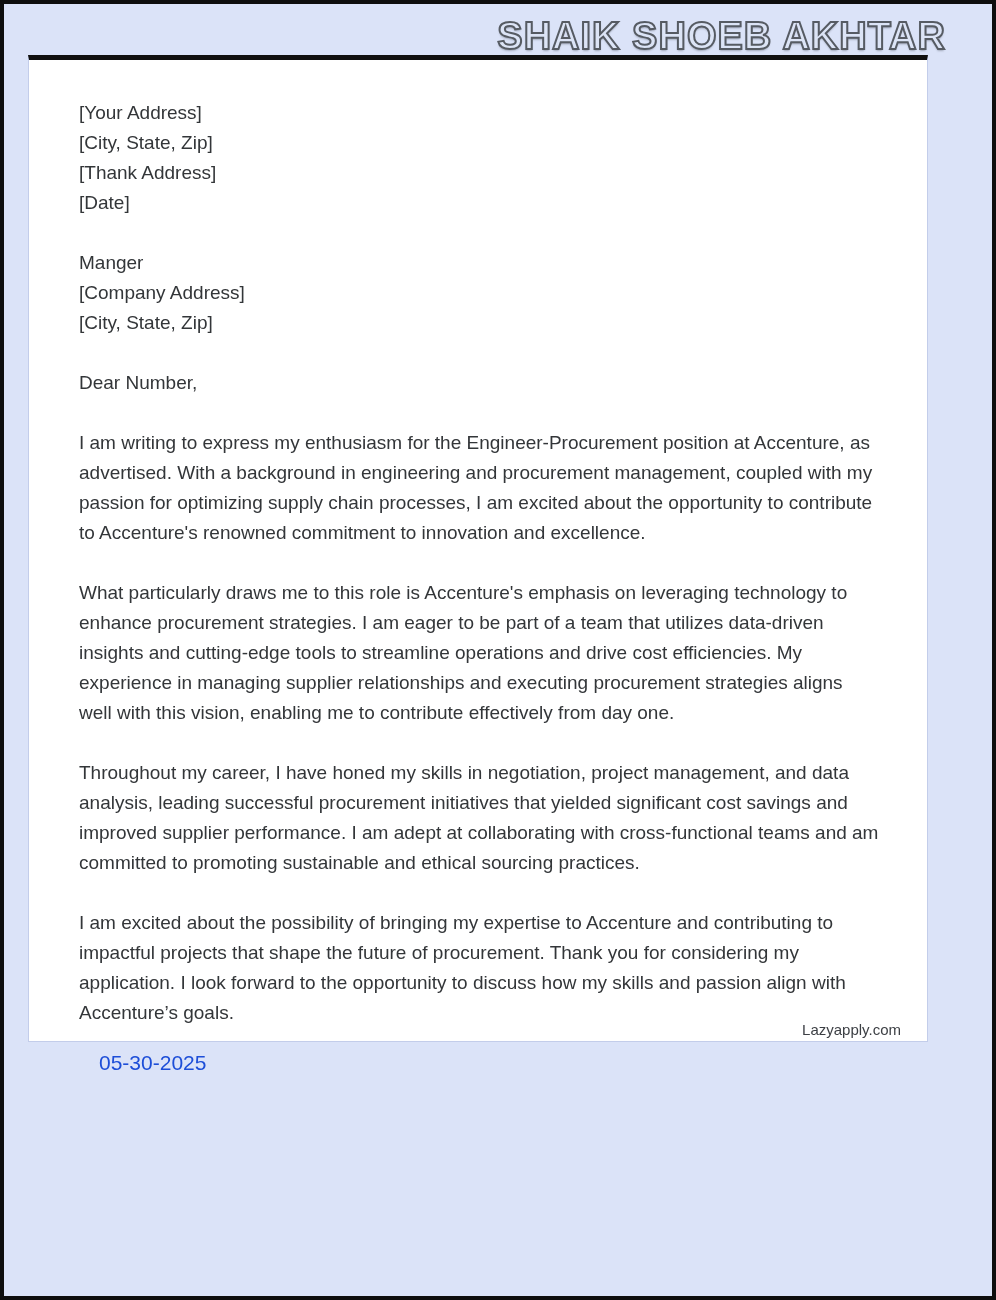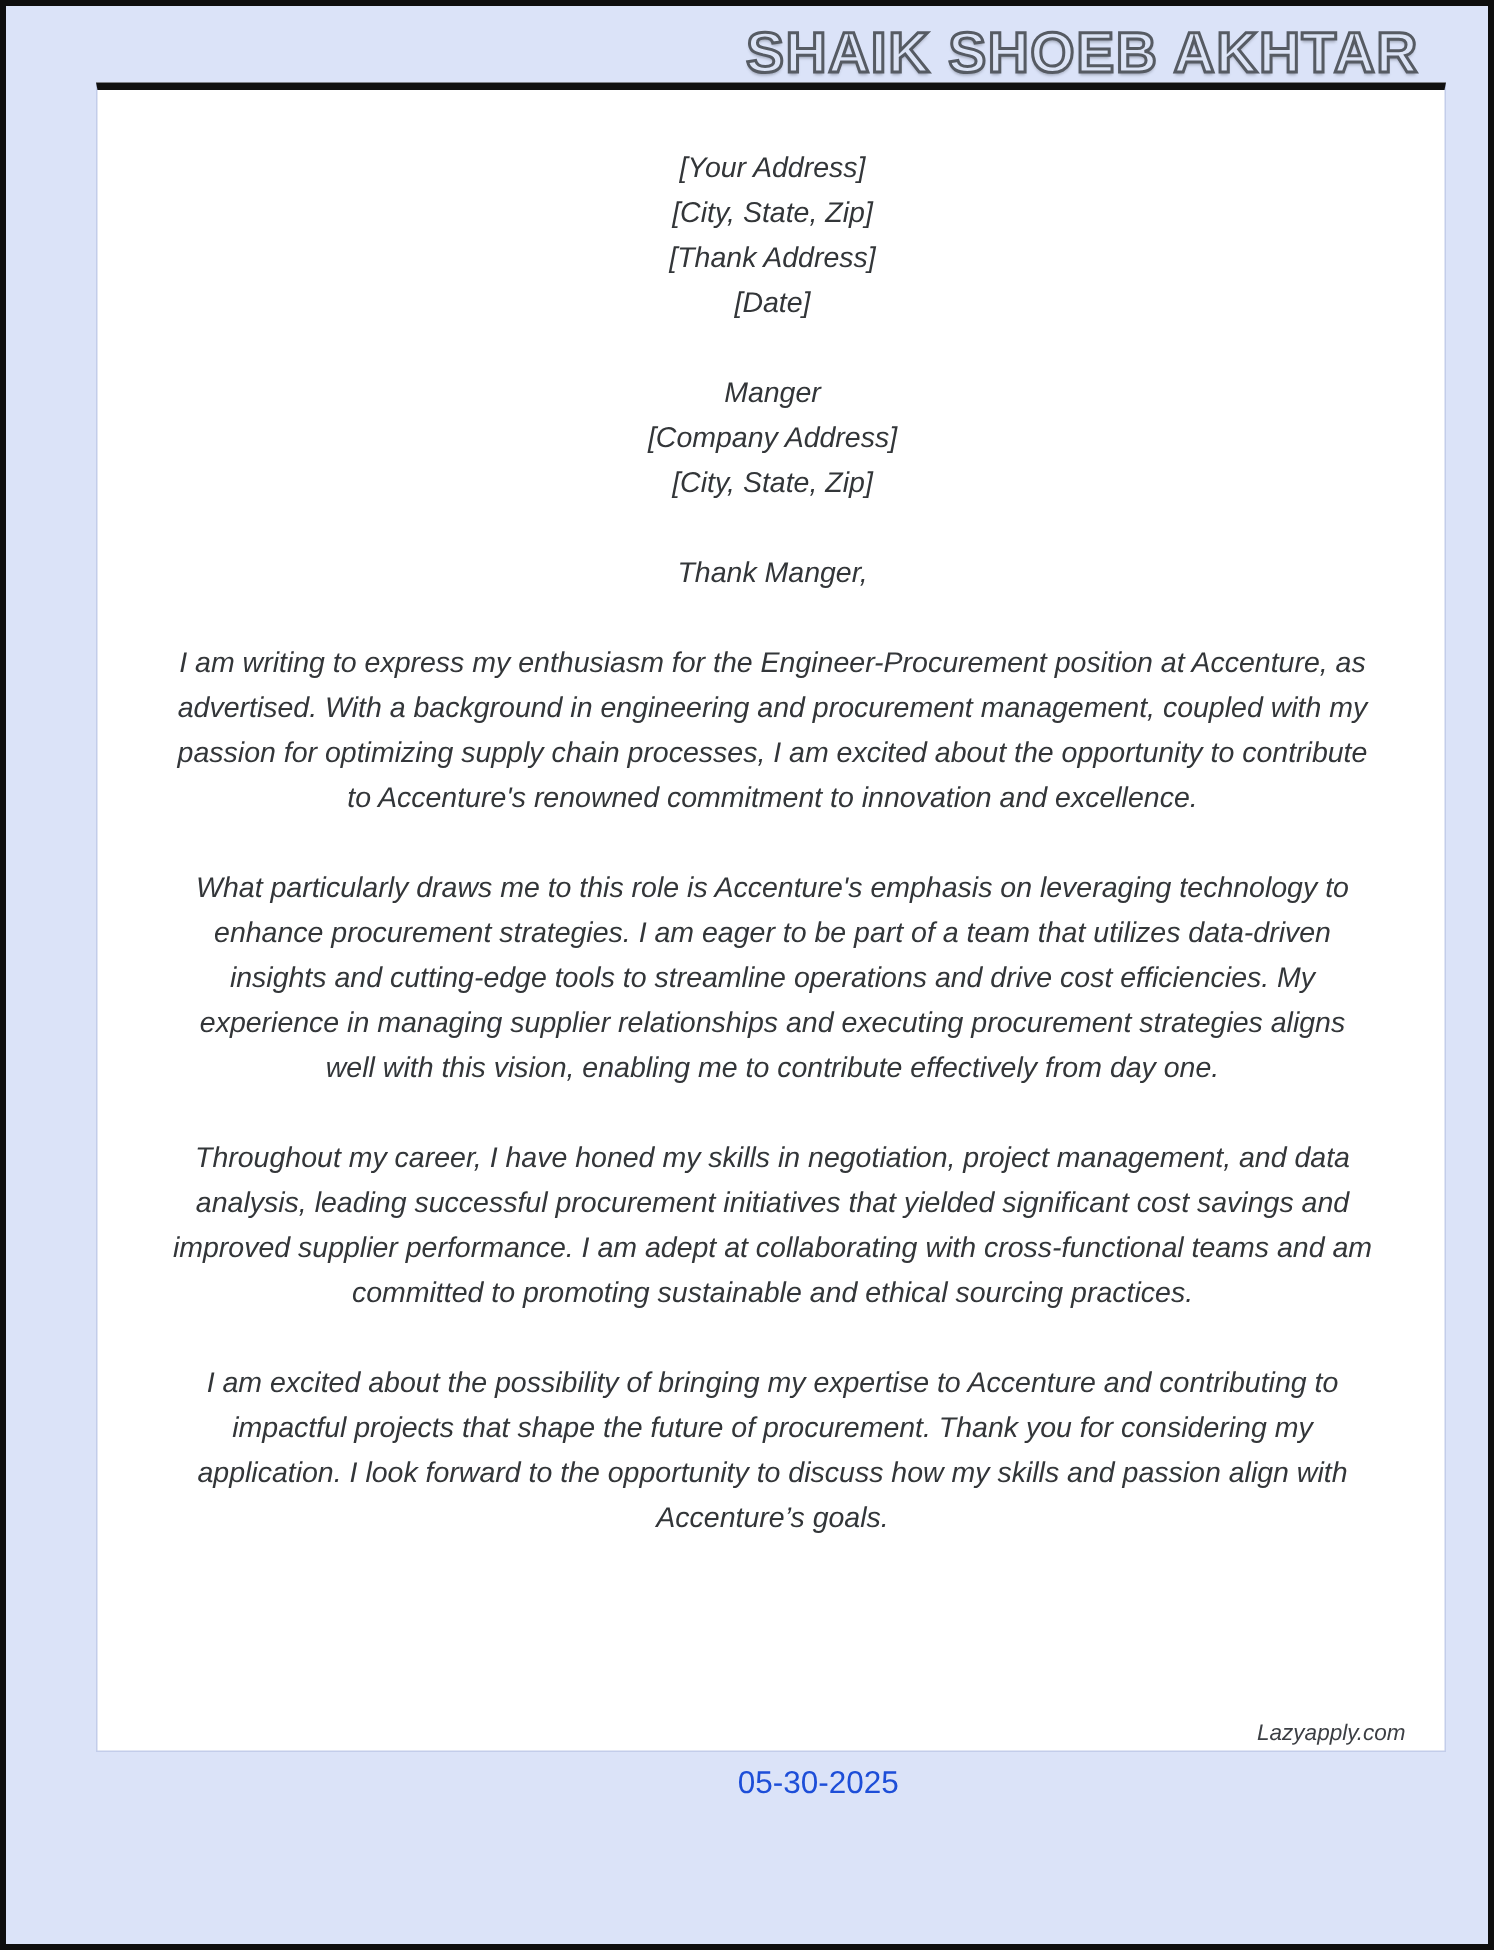--- a/index.html
+++ b/index.html
@@ -1,15 +1,15 @@
 <!DOCTYPE html>
 <html><head>
 <meta charset="utf-8">
 <style>
-  * { margin: 0; padding: 0; box-sizing: border-box; text-align: center; }
+  * { margin: 0; padding: 0; box-sizing: border-box; }
   html, body { width: 996px; height: 1300px; }
   body {
     font-family: "Liberation Sans", sans-serif;
     background: #dbe3f8;
     border: 4px solid #0e0e0e;
     overflow: hidden;
     position: relative;
   }
   .header-band {
     height: 51px;
@@ -22,32 +22,31 @@
     font-size: 38px;
     font-weight: 600;
     letter-spacing: 1px;
     line-height: 1.0;
     color: #dce4f6;
     -webkit-text-stroke: 2px #565b63;
     text-shadow: 0 2px 2px rgba(55,60,72,0.35);
     white-space: nowrap;
   }
   .page {
-    margin-left: 60px;
+    margin-left: 24px;
     width: 900px;
-    height: 1113px;
+    height: 987px;
     background: #ffffff;
     border-top: 5px solid #101010;
     border-left: 1px solid #c3cdea;
     border-right: 1px solid #c3cdea;
     border-bottom: 1px solid #c3cdea;
     padding: 38px 48px 0 50px;
     position: relative;
     color: #333639;
-    font-style: italic;
   }
   .letter-text {
     font-size: 19px;
     line-height: 30px;
     color: #333639;
   }
   .block { margin-bottom: 30px; }
   .line { display: block; }
   .paragraph { margin-bottom: 30px; max-width: 800px; }
   .watermark {
@@ -84,21 +83,21 @@
       <span class="line">[Thank Address]</span>
       <span class="line">[Date]</span>
     </div>
 
     <div class="block">
       <span class="line">Manger</span>
       <span class="line">[Company Address]</span>
       <span class="line">[City, State, Zip]</span>
     </div>
 
-    <div class="block">Thank Manger,</div>
+    <div class="block">Dear Number,</div>
 
     <p class="paragraph">I am writing to express my enthusiasm for the Engineer-Procurement position at Accenture, as advertised. With a background in engineering and procurement management, coupled with my passion for optimizing supply chain processes, I am excited about the opportunity to contribute to Accenture's renowned commitment to innovation and excellence.</p>
     <p class="paragraph">What particularly draws me to this role is Accenture's emphasis on leveraging technology to enhance procurement strategies. I am eager to be part of a team that utilizes data-driven insights and cutting-edge tools to streamline operations and drive cost efficiencies. My experience in managing supplier relationships and executing procurement strategies aligns well with this vision, enabling me to contribute effectively from day one.</p>
     <p class="paragraph">Throughout my career, I have honed my skills in negotiation, project management, and data analysis, leading successful procurement initiatives that yielded significant cost savings and improved supplier performance. I am adept at collaborating with cross-functional teams and am committed to promoting sustainable and ethical sourcing practices.</p>
     <p class="paragraph">I am excited about the possibility of bringing my expertise to Accenture and contributing to impactful projects that shape the future of procurement. Thank you for considering my application. I look forward to the opportunity to discuss how my skills and passion align with Accenture’s goals.</p>
 
 
   </div>
 
   <div class="watermark">Lazyapply.com</div>

